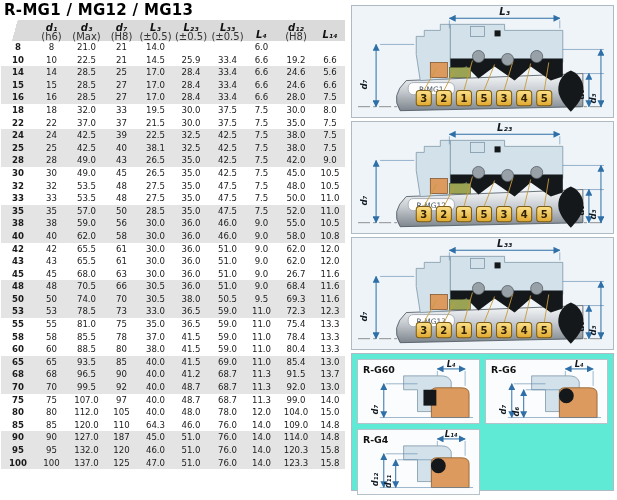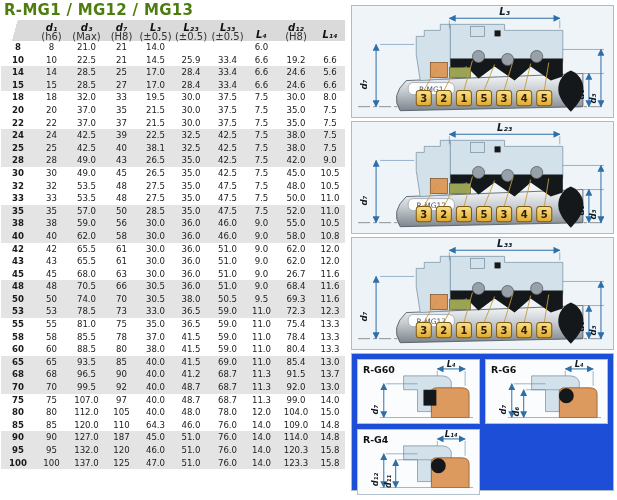--- a/index.html
+++ b/index.html
@@ -1,34 +1,34 @@
 <!DOCTYPE html>
 <html><head>
 <meta charset="utf-8">
 <style>
   html,body{margin:0;padding:0}
   body{width:617px;height:500px;background:#ffffff;position:relative;overflow:hidden;
        font-family:"Liberation Sans",sans-serif;}
-  .title{position:absolute;left:4px;top:1px;font-size:15px;font-weight:bold;color:#4d7c0f;
+  .title{position:absolute;left:4px;top:1px;font-size:15px;font-weight:bold;color:#000000;
          font-family:"DejaVu Sans",sans-serif;letter-spacing:.3px}
   table.spec{position:absolute;left:1px;top:20px;border-collapse:collapse;table-layout:fixed;width:344px}
   table.spec th{background:#dadada;padding:2px 0 1px;vertical-align:bottom}
   table.spec th:first-child{background:linear-gradient(105deg,#ffffff 42%,#dadada 42%)}
   .h-sym{font-family:"DejaVu Sans",sans-serif;font-size:10px;font-weight:bold;font-style:italic;
          line-height:11px;color:#111;text-align:center}
   .h-note{font-family:"DejaVu Sans",sans-serif;font-size:10px;font-weight:normal;line-height:7px;
           color:#333;text-align:center}
   table.spec td{font-family:"DejaVu Sans",sans-serif;font-size:8.6px;height:12.6px;line-height:12.6px;
                 text-align:center;color:#1b1b1b;padding:0;white-space:nowrap}
   table.spec td.c0{font-weight:bold}
   table.spec tr.band td{background:#e4e4e4}
   .panel{position:absolute;left:351px;top:5px;width:263px;height:492px}
   .dcard{border:1px solid #aebbc4;background:#eef4f8;height:111px;margin-bottom:3px;position:relative}
   .dcard svg{display:block;width:100%;height:100%}
-  .seatwrap{border:1px solid #aebbc4;background:#1d4ed8;height:138px;padding:5px;
+  .seatwrap{border:1px solid #aebbc4;background:#5eead4;height:138px;padding:5px;
             display:grid;grid-template-columns:1fr 1fr;gap:5px;box-sizing:border-box}
   .scard{background:#fbfcfd;border:1px solid #b6c2cb;position:relative}
   .scard svg{display:block;width:100%;height:100%}
   .dim{stroke:#2f6fa8;stroke-width:1;fill:none}
   .ext{stroke:#5b87ad;stroke-width:0.6;fill:none}
   .dimlab{font-family:"DejaVu Sans",sans-serif;font-style:italic;font-weight:bold;font-size:10px;fill:#101820}
   .dimlab-sm{font-family:"DejaVu Sans",sans-serif;font-style:italic;font-weight:bold;font-size:8.5px;fill:#101820}
   .housing{fill:#d3e1eb;stroke:#7f97a8;stroke-width:0.8}
   .seatblk{fill:#dc9a5e;stroke:#8a5a28;stroke-width:0.8}
   .blackpart{fill:#15181a;stroke:none}
@@ -158,43 +158,43 @@
         <td>15</td>
         <td>28.5</td>
         <td>27</td>
         <td>17.0</td>
         <td>28.4</td>
         <td>33.4</td>
         <td>6.6</td>
         <td>24.6</td>
         <td>6.6</td>
       </tr>
+      <tr class="band">
+        <td class="c0">16</td>
+        <td>16</td>
+        <td>28.5</td>
+        <td>27</td>
+        <td>17.0</td>
+        <td>28.4</td>
+        <td>33.4</td>
+        <td>6.6</td>
+        <td>28.0</td>
+        <td>7.5</td>
+      </tr>
       <tr>
         <td class="c0">18</td>
         <td>18</td>
         <td>32.0</td>
         <td>33</td>
         <td>19.5</td>
         <td>30.0</td>
         <td>37.5</td>
         <td>7.5</td>
         <td>30.0</td>
         <td>8.0</td>
-      </tr>
-      <tr>
-        <td class="c0">20</td>
-        <td>20</td>
-        <td>37.0</td>
-        <td>35</td>
-        <td>21.5</td>
-        <td>30.0</td>
-        <td>37.5</td>
-        <td>7.5</td>
-        <td>35.0</td>
-        <td>7.5</td>
       </tr>
       <tr>
         <td class="c0">22</td>
         <td>22</td>
         <td>37.0</td>
         <td>37</td>
         <td>21.5</td>
         <td>30.0</td>
         <td>37.5</td>
         <td>7.5</td>

